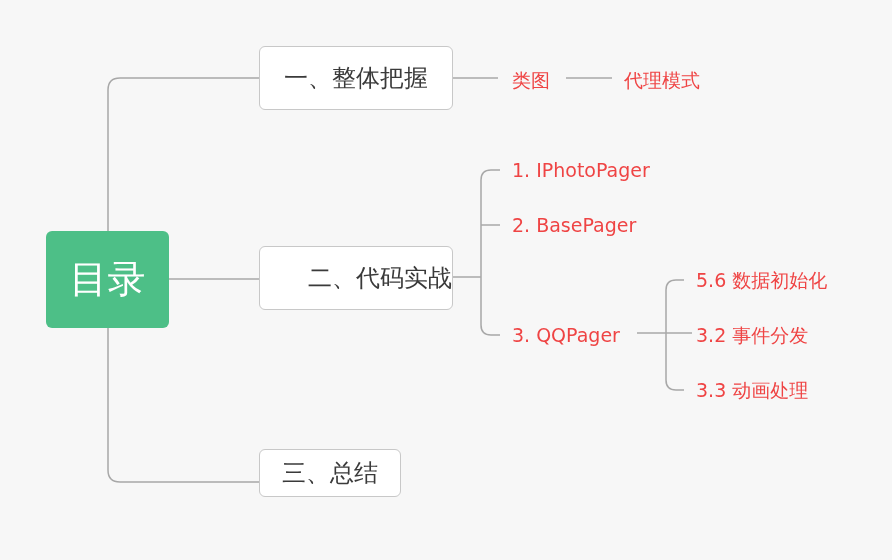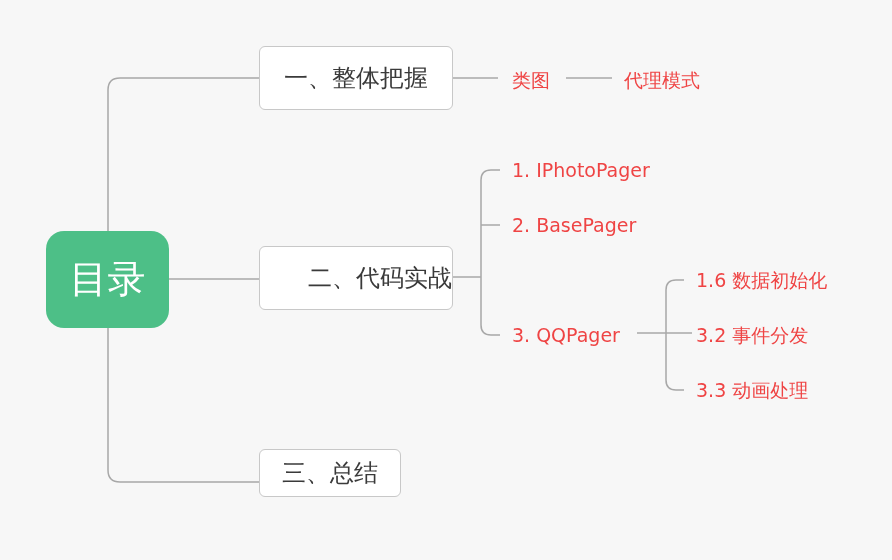--- a/index.html
+++ b/index.html
@@ -1,20 +1,20 @@
 <!DOCTYPE html>
 <html><head>
 <meta charset="utf-8">
 <style>
   html, body { margin:0; padding:0; }
   body { width:892px; height:560px; background:#f7f7f7; position:relative; overflow:hidden;
          font-family:"DejaVu Sans", "Liberation Sans", sans-serif; color:#444; }
   svg.lines { position:absolute; left:0; top:0; }
   .root { position:absolute; left:46px; top:231px; width:123px; height:97px; background:#4dbf87;
-          border-radius:18px; color:#fff; font-size:38px; display:flex; align-items:center; justify-content:center; }
+          border-radius:6px; color:#fff; font-size:38px; display:flex; align-items:center; justify-content:center; }
   .node { position:absolute; background:#fff; border:1px solid #c8c8c8; border-radius:6px;
           display:flex; align-items:center; justify-content:center; font-size:24px; color:#3a3a3a; box-sizing:border-box; }
   .leaf { position:absolute; font-size:19px; color:#ef4444; white-space:nowrap; line-height:24px; }
 </style>
 </head>
 <body>
 
 <svg class="lines" width="892" height="560">
   <g fill="none" stroke="#a8a8a8" stroke-width="1.5">
 
@@ -39,17 +39,17 @@
 <div class="root">目录</div>
 
 <div class="node" style="left:259px;top:46px;width:194px;height:64px;">一、整体把握</div>
 <div class="leaf" style="left:512px;top:68px;">类图</div>
 <div class="leaf" style="left:624px;top:68px;">代理模式</div>
 
 <div class="node" style="left:259px;top:246px;width:194px;height:64px;padding-left:48px;">二、代码实战</div>
 <div class="leaf" style="left:512px;top:158px;">1. IPhotoPager</div>
 <div class="leaf" style="left:512px;top:213px;">2. BasePager</div>
 <div class="leaf" style="left:512px;top:323px;">3. QQPager</div>
-<div class="leaf" style="left:696px;top:268px;">1.6 数据初始化</div>
+<div class="leaf" style="left:696px;top:268px;">5.6 数据初始化</div>
 <div class="leaf" style="left:696px;top:323px;">3.2 事件分发</div>
 <div class="leaf" style="left:696px;top:378px;">3.3 动画处理</div>
 
 <div class="node" style="left:259px;top:449px;width:142px;height:48px;">三、总结</div>
 
 </body></html>

